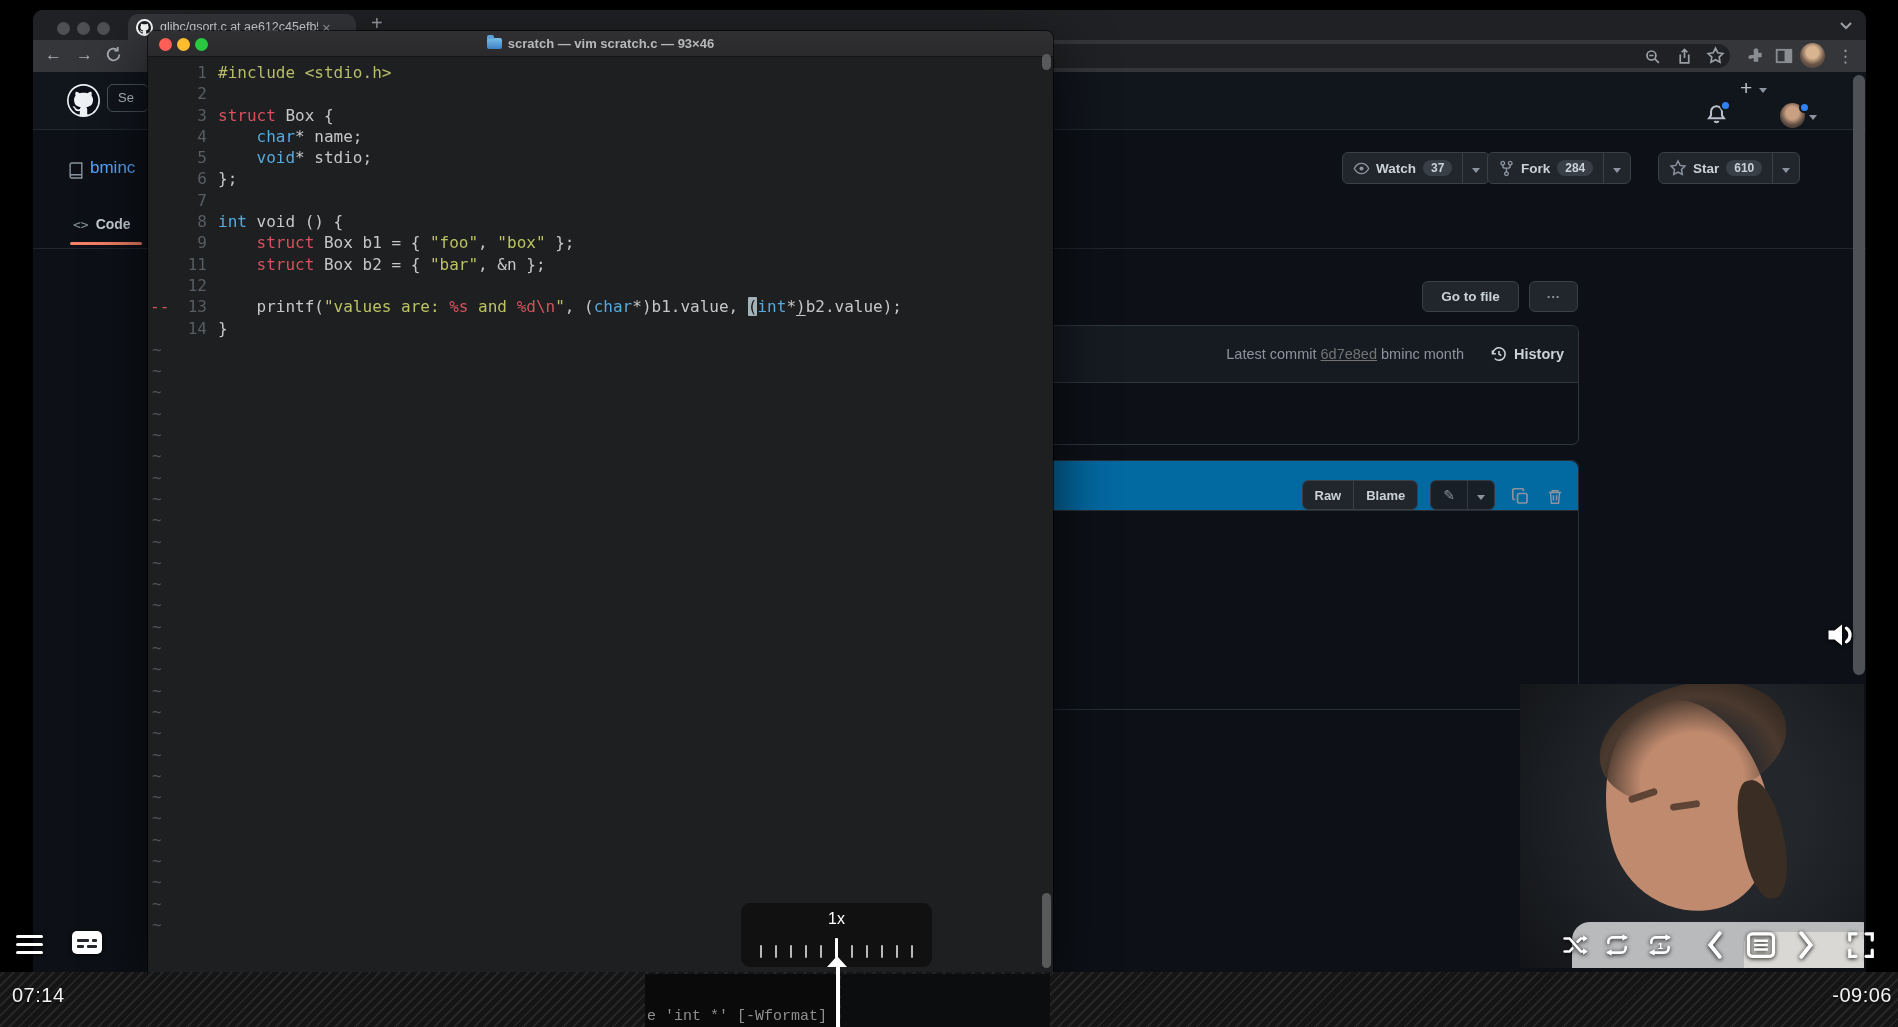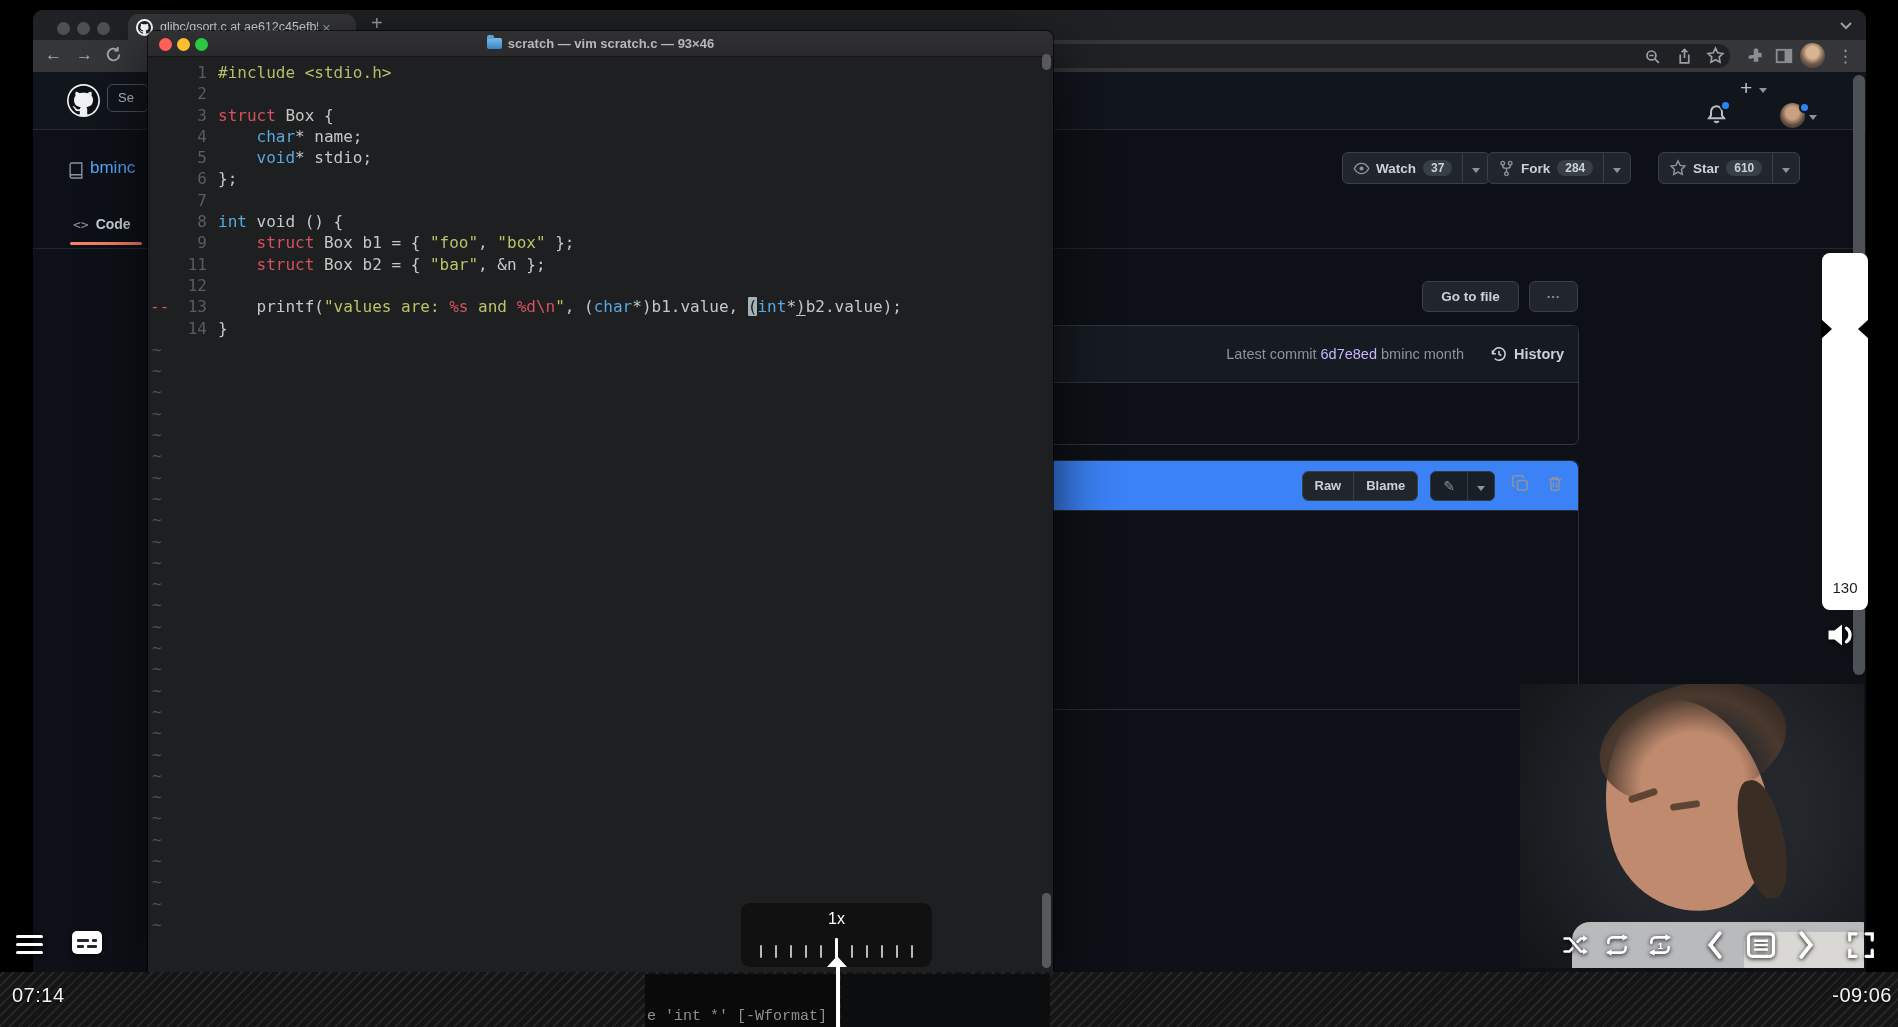--- a/index.html
+++ b/index.html
@@ -65,30 +65,30 @@
   .small-btn { position:absolute; height:31px; background:#21262d; border:1px solid #3a4048;
                border-radius:6px; color:#c9d1d9; font-size:13.5px; font-weight:bold;
                display:flex; align-items:center; justify-content:center; }
 
   .commit-box { position:absolute; left:840px; top:315px; width:706px; height:120px;
                 border:1px solid #30363d; border-radius:7px; background:#0d1117; }
   .commit-bar { position:absolute; left:0; top:0; width:100%; height:57px; background:#161b22;
                 border-bottom:1px solid #30363d; border-radius:7px 7px 0 0;
                 display:flex; align-items:center; justify-content:flex-end; padding-right:14px; }
   .commit-txt { color:#8b949e; font-size:14.5px; }
-  .commit-sha { color:#c4b5fd; }
+  .commit-sha { color:#737373;text-decoration:underline; }
   .history { display:flex; align-items:center; margin-left:26px; color:#c9d1d9; font-size:14.5px;
              font-weight:bold; }
   .history svg { margin-right:6px; }
 
   .file-box { position:absolute; left:840px; top:450px; width:706px; height:250px;
               border:1px solid #272e36; border-radius:7px; }
-  .file-head { position:absolute; left:0; top:0; width:100%; height:50px; background:#3b82f6;
+  .file-head { position:absolute; left:0; top:0; width:100%; height:50px; background:#0369a1;
                border-bottom:1px solid #272e36; border-radius:7px 7px 0 0;
-               display:flex; align-items:center; justify-content:flex-end; padding-right:14px; }
+               display:flex; align-items:flex-end; justify-content:flex-end; padding-right:14px; }
   .rawblame { display:flex; height:30px; border:1px solid #3a4048; border-radius:6px; overflow:hidden; }
   .rawblame .seg { display:flex; align-items:center; padding:0 12px; background:#21262d; color:#c9d1d9;
                    font-size:13px; font-weight:bold; }
   .rawblame .seg + .seg { border-left:1px solid #3a4048; }
   .editbtn { display:flex; align-items:center; height:30px; border:1px solid #343a42; border-radius:6px;
              background:#191f27; margin-left:12px; }
   .editbtn .pen { padding:0 12px; color:#8b949e; font-size:14px; }
   .editbtn .dv { width:1px; height:100%; background:#343a42; }
   .editbtn .car { padding:0 9px; }
   .head-ic { margin-left:16px; }
@@ -522,25 +522,20 @@
         <span class="tick center"></span>
         <span class="tick"></span>
         <span class="tick"></span>
         <span class="tick"></span>
         <span class="tick"></span>
         <span class="tick"></span>
       </div>
     <div class="speed-pointer"></div>
   </div>
 
-  <div class="volpanel">
-    <div class="notch-l"></div>
-    <div class="notch-r"></div>
-    <div class="volvalue">130</div>
-  </div>
   <span class="pc-ic speaker">
     <svg width="36" height="34" viewBox="0 0 24 22">
         <path d="M3 8v6h4l5 4V4L7 8z" fill="#fff"></path>
         <path d="M15 6.5a5.5 5.5 0 0 1 0 9" fill="none" stroke="#fff" stroke-width="2.2" stroke-linecap="round"></path>
       </svg>
   </span>
 
 </div>
 
 </body></html>

